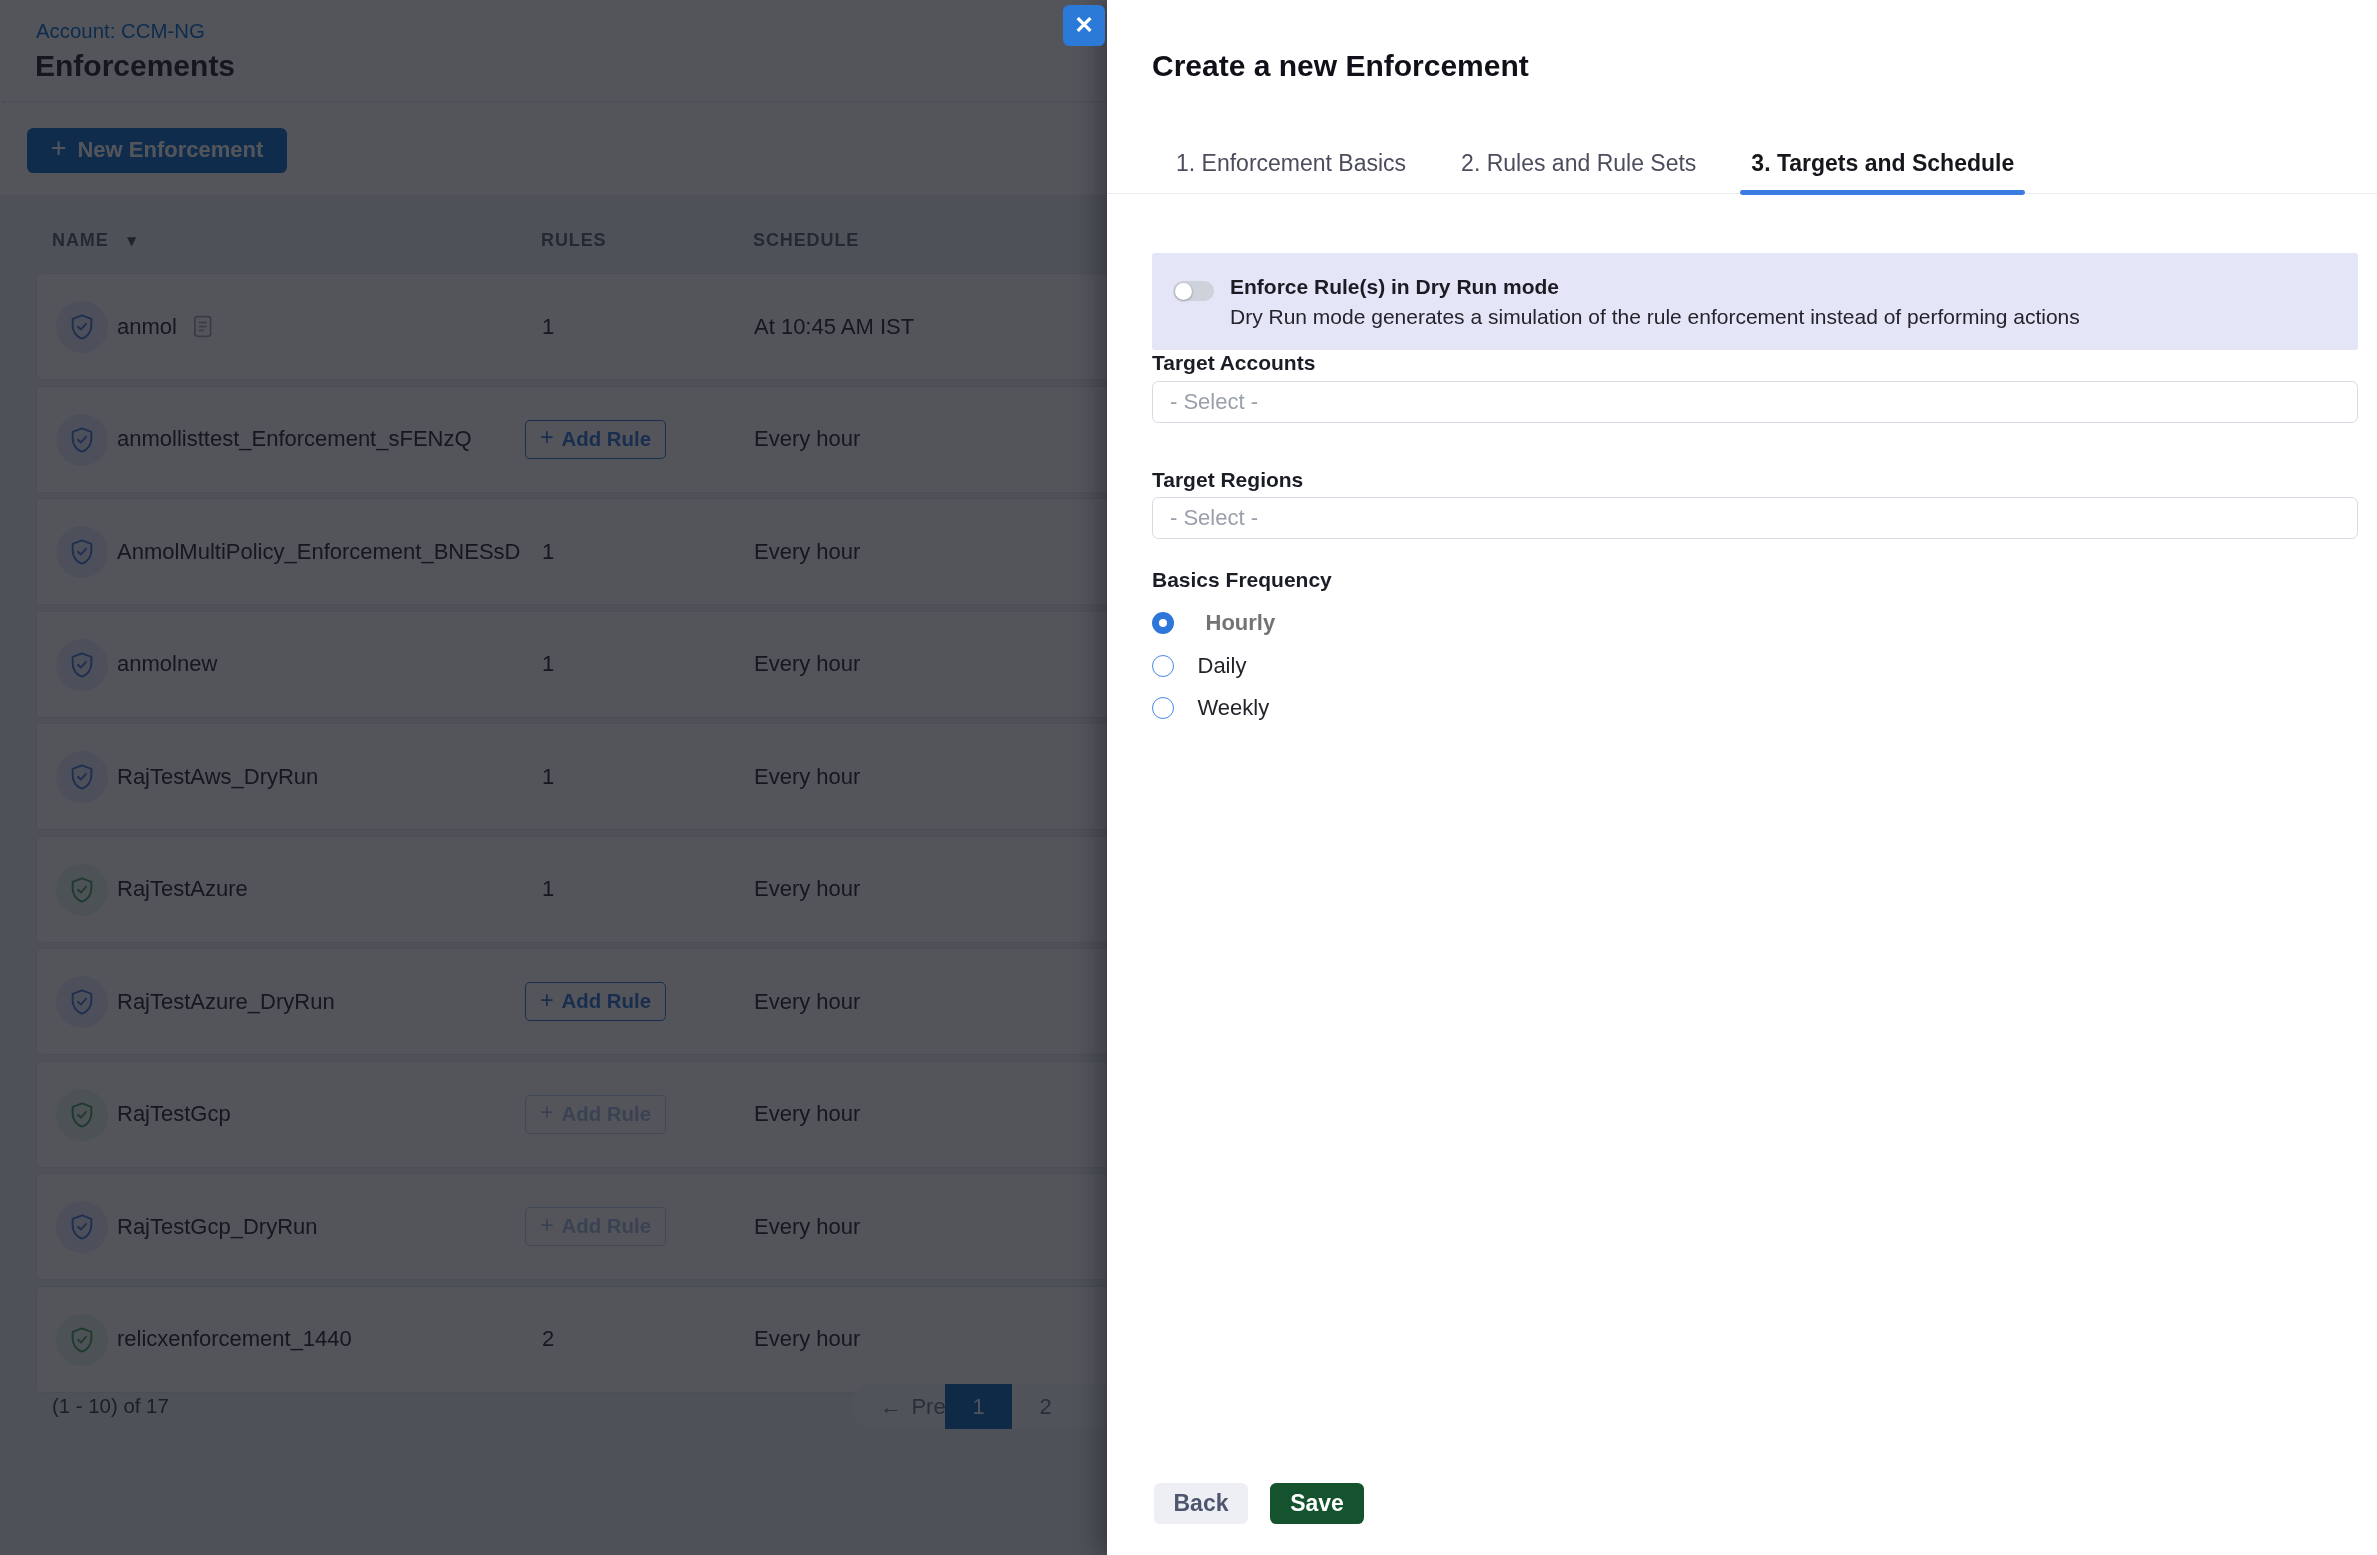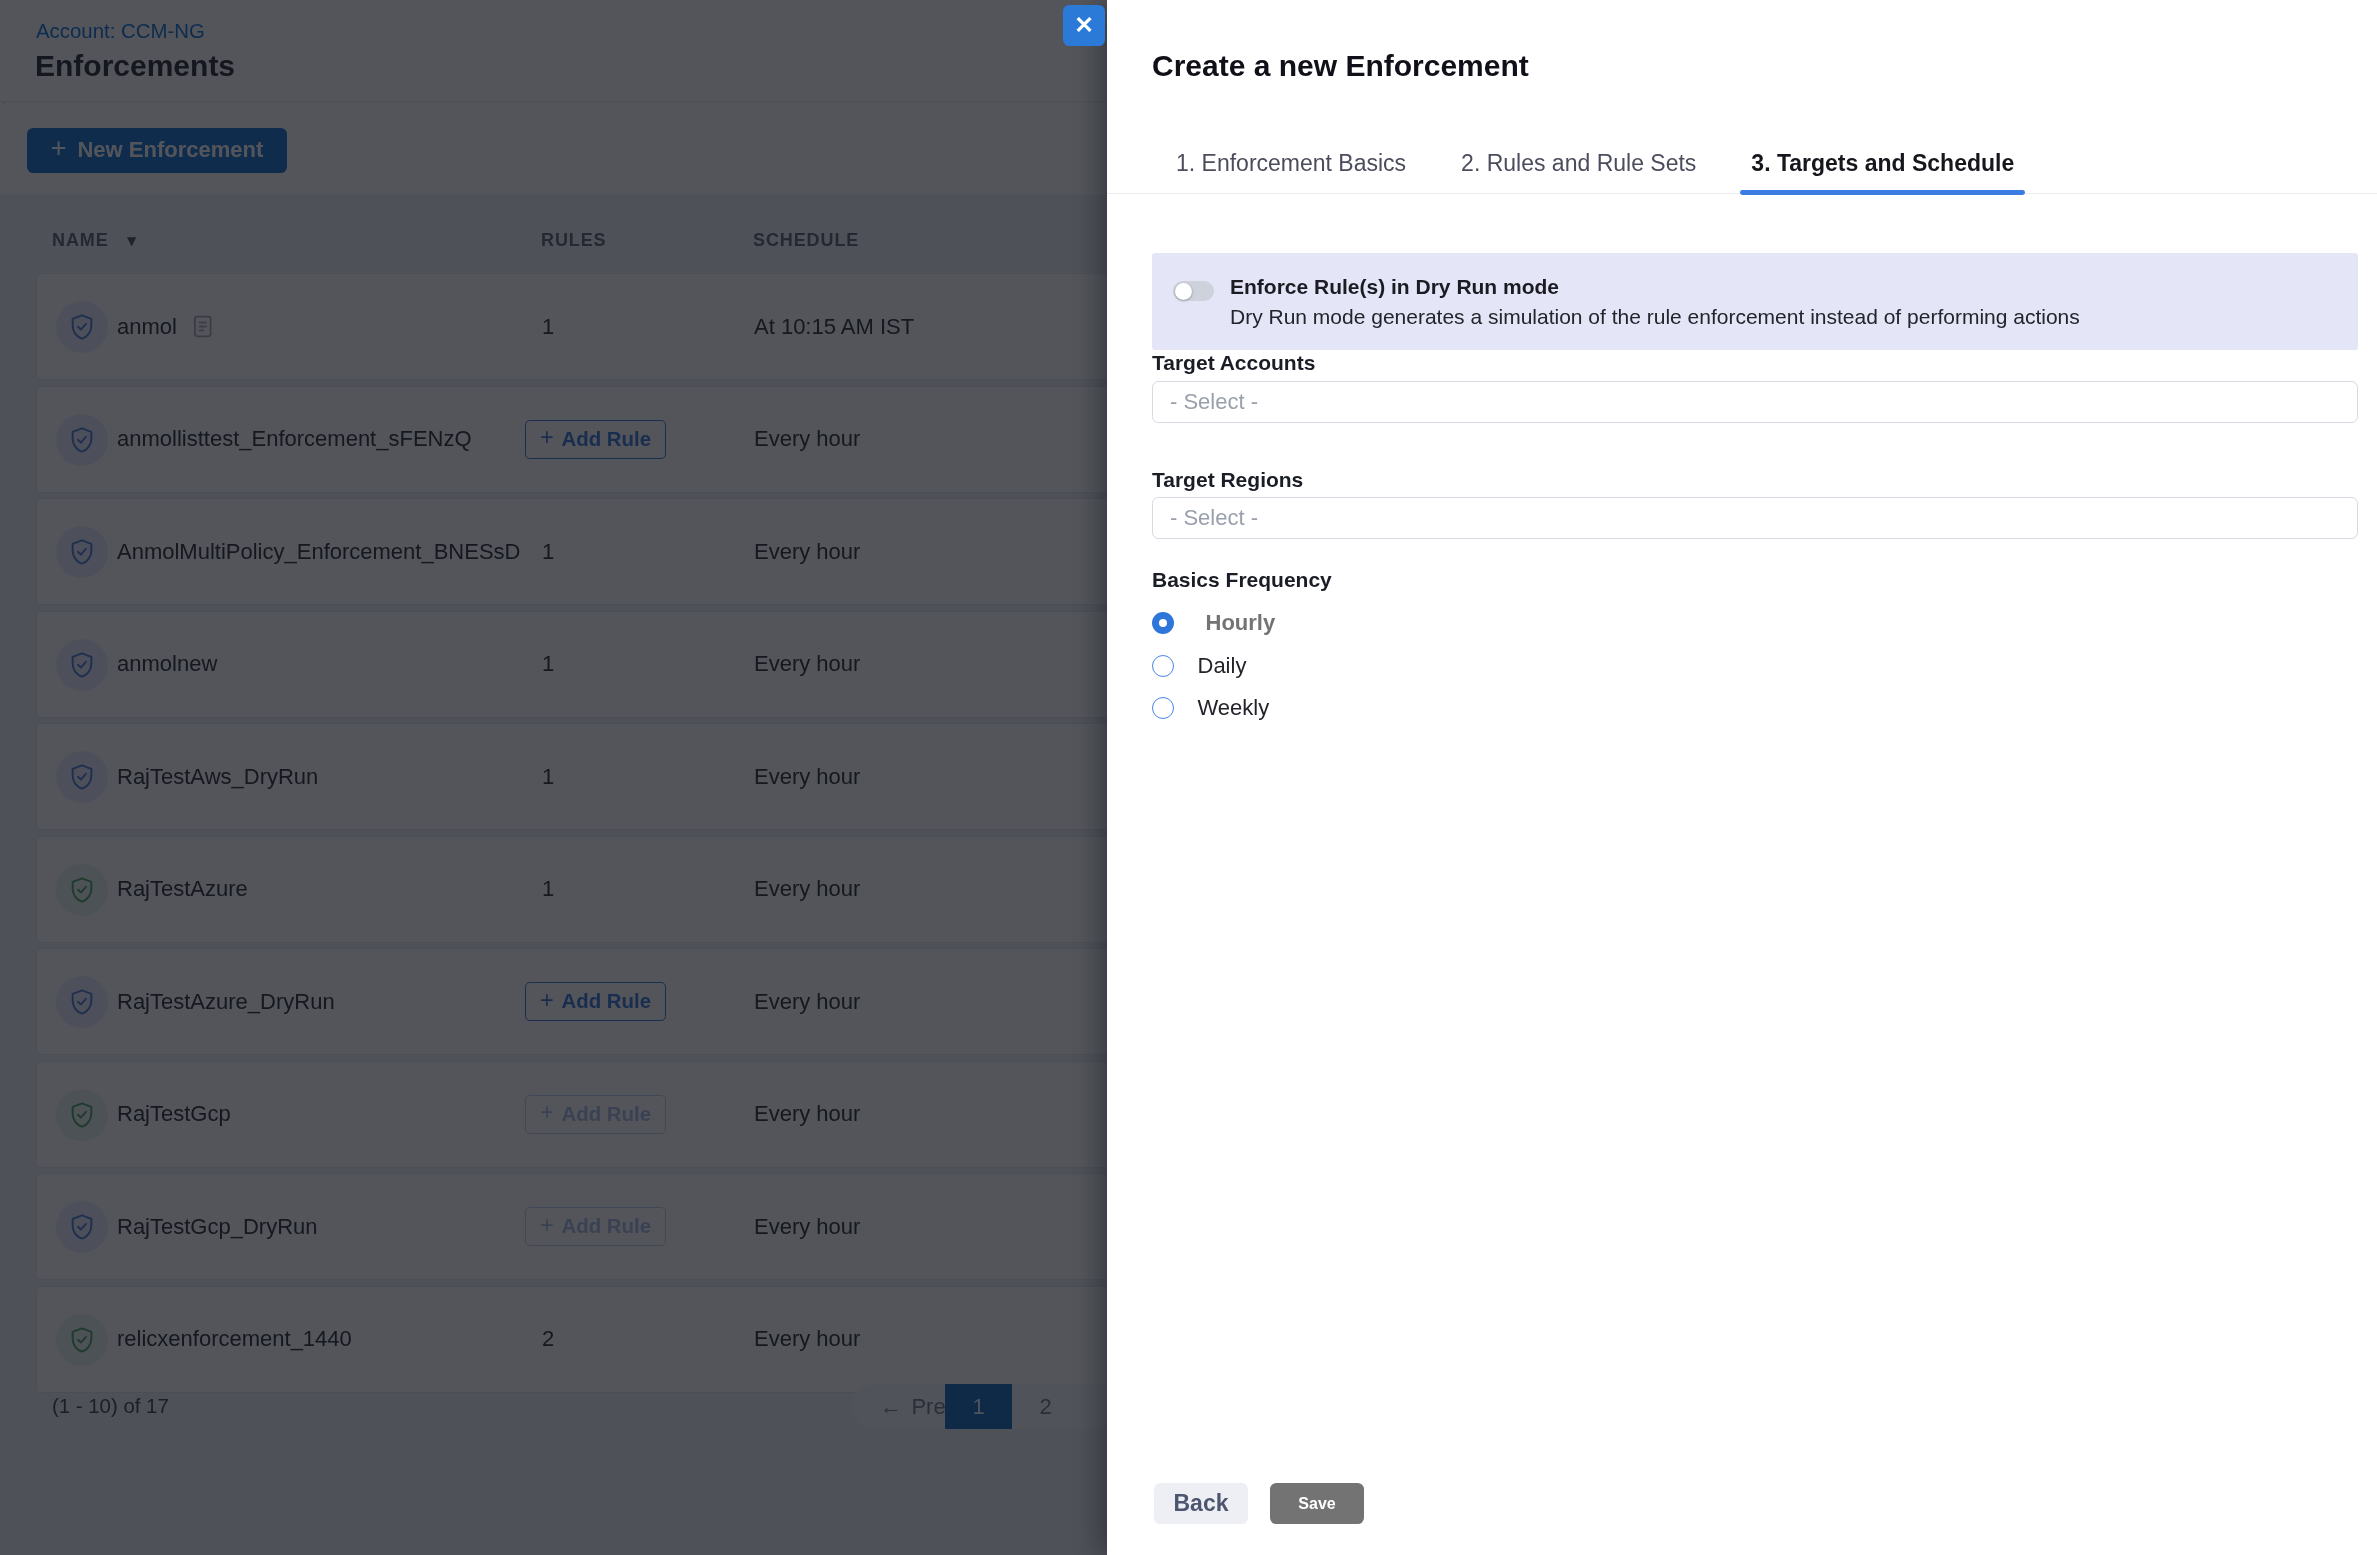--- a/index.html
+++ b/index.html
@@ -74,21 +74,21 @@
   .freq-label { margin-top:28px; font-size:21px; font-weight:600; color:#1b1d26; height:25px; line-height:25px; }
   .radio-row { display:flex; align-items:center; gap:23.5px; margin-top:20.4px; height:22px; cursor:pointer; }
   .radio-row:first-of-type { margin-top:10.2px; }
   .radio { width:22px; height:22px; border-radius:50%; background:#fff; border:1.6px solid #4a86e8; flex:0 0 22px; }
   .radio.checked { border:7px solid #2e76da; }
   .radio-label { font-size:22px; font-weight:500; color:#23242b; }
   .radio-row.selected .radio-label { font-weight:700; color:#737373;margin-left:8px; }
 
   .drawer-footer { position:absolute; left:47px; top:1483px; display:flex; gap:22px; }
   .btn-back { width:94px; height:41px; border:none; border-radius:6.3px; background:#edeff5; color:#4d566e; font-size:23px; font-weight:700; font-family:inherit; cursor:pointer; }
-  .btn-save { width:94px; height:41px; border:none; border-radius:6.3px; background:#737373; color:#fff; font-size:16px; font-weight:700; font-family:inherit; cursor:pointer; }
+  .btn-save { width:94px; height:41px; border:none; border-radius:6.3px; background:#14532d; color:#fff; font-size:23px; font-weight:700; font-family:inherit; cursor:pointer; }
 </style>
 </head>
 <body>
 
 <svg width="0" height="0" style="position:absolute">
   <defs>
     <g id="shield-check">
       <path d="M12 2 L4 5 V11 C4 16.2 7.4 20.5 12 22 C16.6 20.5 20 16.2 20 11 V5 Z" fill="none" stroke="currentColor" stroke-width="1.7" stroke-linejoin="round"></path>
       <path d="M8.6 11.8 L11 14.2 L15.4 9.3" fill="none" stroke="currentColor" stroke-width="1.7" stroke-linecap="round" stroke-linejoin="round"></path>
     </g>
@@ -138,21 +138,21 @@
           <span>anmol</span>
           <span class="doc-icon">
               <svg viewBox="0 0 24 24" width="23.5" height="27">
                 <use href="#doc-lines"></use>
               </svg>
             </span>
         </div>
         <div class="rules-cell">
             <span class="rules-count">1</span>
           </div>
-        <div class="schedule-cell">At 10:15 AM IST</div>
+        <div class="schedule-cell">At 10:45 AM IST</div>
       </div>
 
       <div class="row">
         <span class="row-icon blue">
             <svg viewBox="0 0 24 24">
               <use href="#shield-check"></use>
             </svg>
           </span>
         <div class="row-name">
             <span>anmollisttest_Enforcement_sFENzQ</span>

